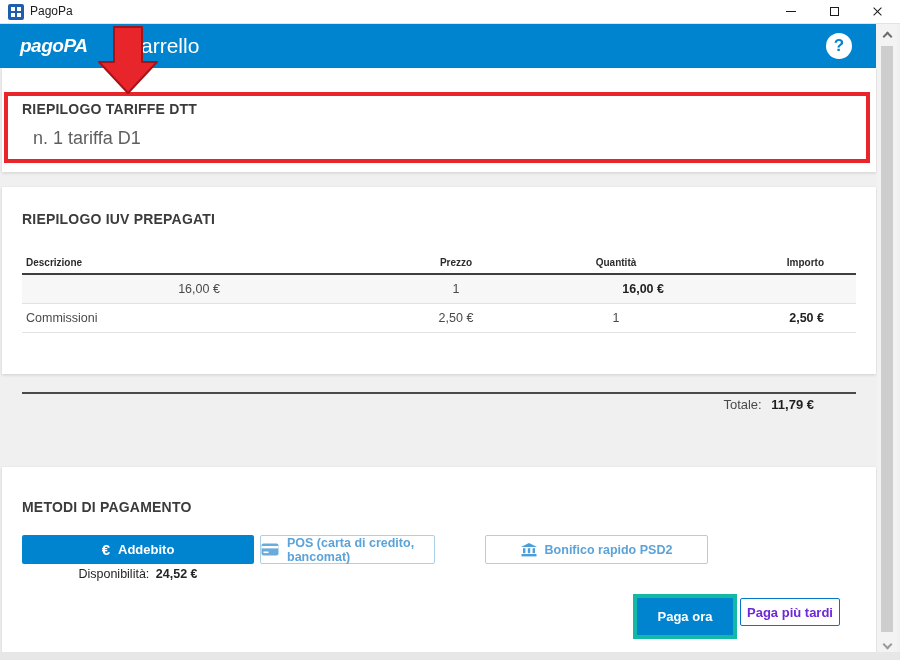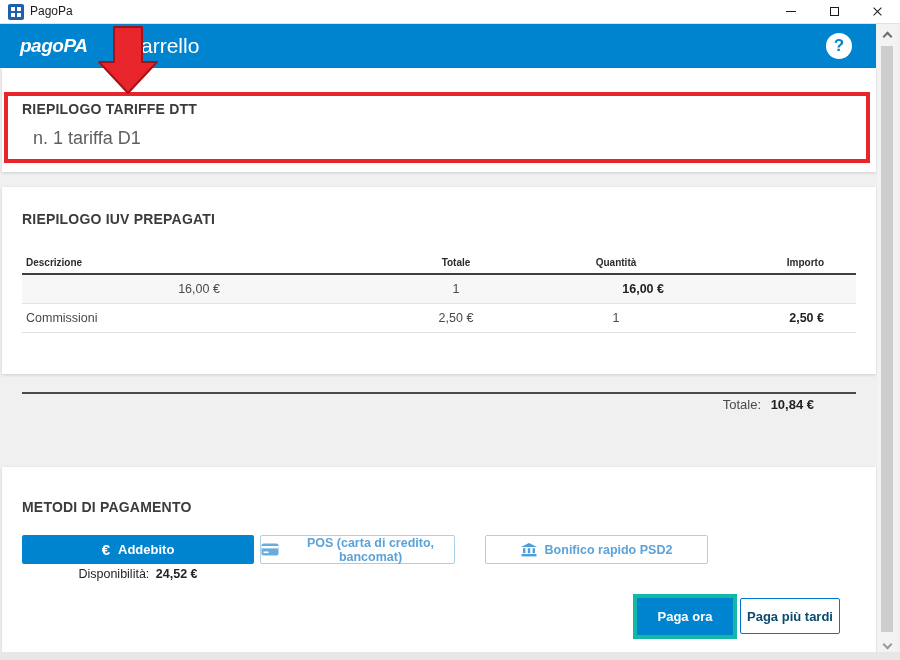--- a/index.html
+++ b/index.html
@@ -114,41 +114,41 @@
     display:flex; align-items:center; justify-content:center; gap:8px;
     font-size:13px; border-radius:2px; cursor:pointer;
   }
   .pm-addebito {
     left:20px; width:232px; background:#0084d0; color:#ffffff; font-weight:bold;
   }
   .pm-euro { font-size:15px; font-weight:bold; }
   .pm-light {
     background:#ffffff; border:1px solid #a9cfe9; color:#5ba3d8; font-weight:bold; font-size:12.5px;
   }
-  .pm-pos { left:258px; width:195px;text-align:center; }
+  .pm-pos { left:258px; width:175px; }
   .pm-bonifico { left:483px; width:223px; }
   .pm-icon { display:flex; align-items:center; }
   .availability {
     position:absolute; left:20px; top:100px; width:232px; text-align:center;
     font-size:12.5px; color:#252525;
   }
   .availability b { margin-left:3px; }
 
   .payora-outline {
     position:absolute; left:631px; top:127px; width:104px; height:45px;
     border:4px solid #14b8a6; display:flex; z-index:5;
   }
   .payora-btn {
     flex:1; background:#0084d0; color:#ffffff; font-size:13px; font-weight:bold;
     display:flex; align-items:center; justify-content:center; cursor:pointer;
   }
   .paylater-btn {
-    position:absolute; left:738px; top:131px; width:100px; height:36px;
+    position:absolute; left:738px; top:131px; width:100px; height:28px;
     background:#ffffff; border:1px solid #0077c8; border-radius:2px;
-    color:#0c4a6e; font-size:13px; font-weight:bold;
+    color:#6d28d9; font-size:13px; font-weight:bold;
     display:flex; align-items:center; justify-content:center; cursor:pointer;
   }
 
   
   .scrollbar {
     position:absolute; left:877px; top:24px; width:20px; height:636px;
     background:#f3f3f4;
   }
   .sb-thumb { position:absolute; left:4px; top:22px; width:12px; height:586px; background:#cdcdcd; }
   .sb-arrow { position:absolute; left:5px; width:16px; height:16px; }
@@ -199,41 +199,41 @@
 <svg class="annot-arrow" width="62" height="69" viewBox="0 0 62 69">
   <polygon points="17,1 45,1 45,36 60,36 31,67 2,36 17,36" fill="#e8252b" stroke="#a51317" stroke-width="2" stroke-linejoin="round"></polygon>
 </svg>
 
 <div class="card card2">
   <div class="section-heading iuv-heading">RIEPILOGO IUV PREPAGATI</div>
 
   <div class="table">
     <div class="t-row t-head">
       <span class="cell-desc">Descrizione</span>
-      <span class="cell-mid">Totale</span>
+      <span class="cell-mid">Prezzo</span>
       <span class="cell-mid">Quantità</span>
       <span class="cell-imp">Importo</span>
     </div>
     <div class="t-row t-body-row alt">
       <span class="cell-mid">16,00 €</span>
       <span class="cell-mid">1</span>
       <span class="cell-imp">16,00 €</span>
     </div>
     <div class="t-row t-body-row">
       <span class="cell-desc">Commissioni</span>
       <span class="cell-mid">2,50 €</span>
       <span class="cell-mid">1</span>
       <span class="cell-imp">2,50 €</span>
     </div>
   </div>
 
   <div class="totale-line"></div>
   <div class="totale-row">
     <span>Totale:</span>
-    <span class="totale-value">10,84 €</span>
+    <span class="totale-value">11,79 €</span>
   </div>
 </div>
 
 <div class="card card3">
   <div class="section-heading pay-heading">METODI DI PAGAMENTO</div>
 
   <div class="pm-btn pm-addebito">
     <span class="pm-euro">€</span>
     <span>Addebito</span>
   </div>

